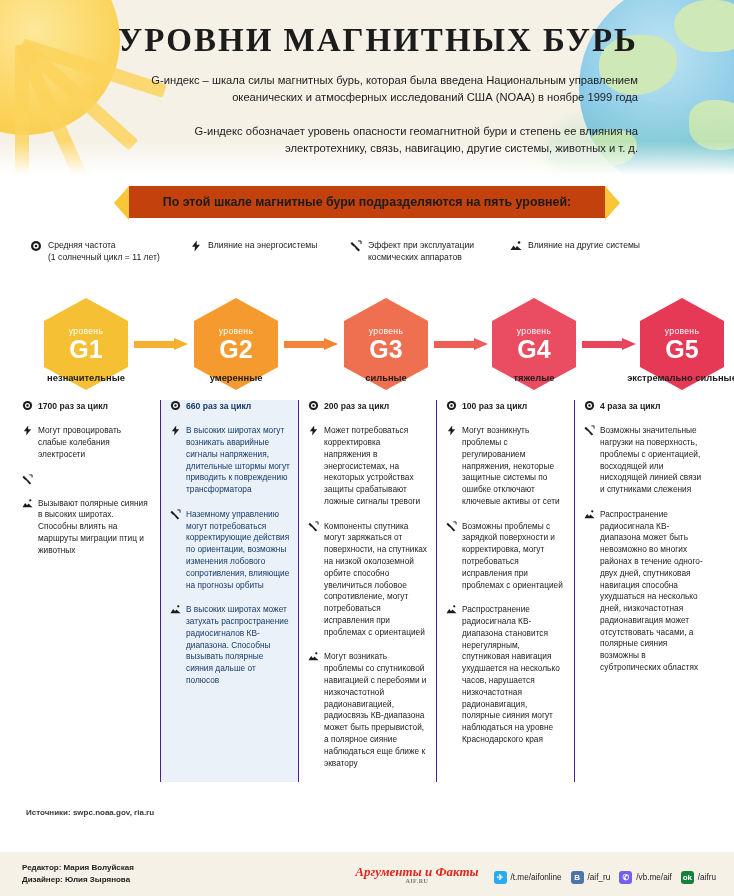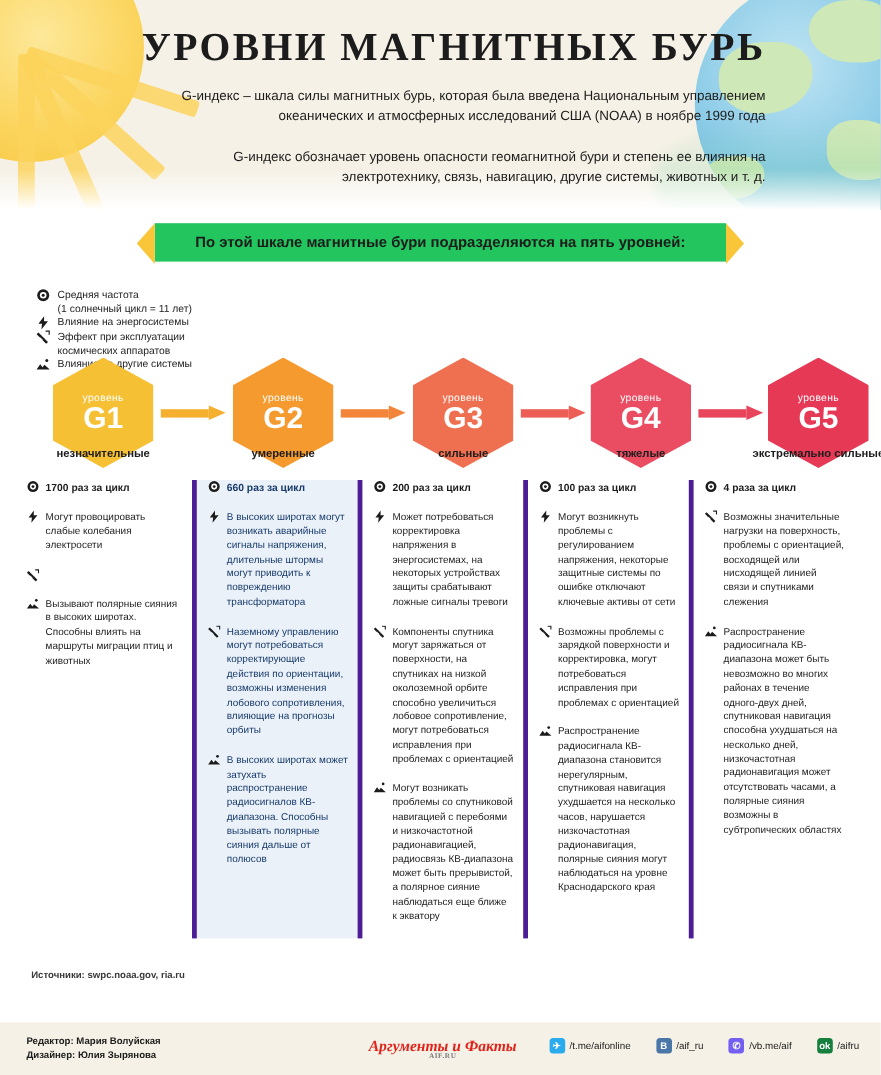--- a/index.html
+++ b/index.html
@@ -100,21 +100,21 @@
   
   .ribbon-wrap {
     position: absolute;
     left: 0; top: 186px;
     width: 734px;
     display: flex;
     justify-content: center;
   }
   .ribbon {
     position: relative;
-    background: #22c55e;
+    background: #c2410c;
     color: #1c1c1c;
     font-size: 12.4px;
     font-weight: bold;
     padding: 9px 34px;
     text-align: center;
   }
   .ribbon:before, .ribbon:after {
     content: "";
     position: absolute; top: 0;
     width: 0; height: 0;
@@ -124,21 +124,20 @@
   .ribbon:before { left: -15px; border-right: 15px solid #f9c63a; }
   .ribbon:after  { right: -15px; border-left: 15px solid #f9c63a; }
 
   
   .legend {
     position: absolute;
     left: 30px; top: 240px;
     width: 678px;
     display: flex;
     justify-content: flex-start;
-    flex-direction: column;
   }
   .legend-item { display: flex; align-items: flex-start; gap: 6px; width: 160px; }
   .legend-item .txt { font-size: 8.6px; line-height: 1.35; color: #1c1c1c; }
 
   
   .ic { flex: 0 0 auto; display: inline-block; line-height: 0; }
   .ic svg { display: block; }
 
   
   .levels {
@@ -197,21 +196,21 @@
     left: 22px; top: 400px;
     width: 690px;
     display: flex;
     gap: 0;
   }
   .col {
     width: 138px;
     padding: 0 8px 0 0;
     position: relative;
   }
-  .col + .col { border-left: 4px solid #4c1d95; padding-left: 9px; }
+  .col + .col { border-left: 1px solid #4c1d95; padding-left: 9px; }
   .entry { display: flex; gap: 5px; margin-bottom: 13px; }
   .entry .txt { font-size: 8.3px; line-height: 1.42; color: #1c1c1c; }
   .freq .txt { font-weight: bold; font-size: 8.6px; }
   .col-2 .entry .txt { color: #173a6b; }
   .col-2 { background: #eaf1f8; padding-top: 0; }
 
   
   .source {
     position: absolute;
     left: 26px; top: 808px;
@@ -231,22 +230,22 @@
     margin-left: 22px;
     font-size: 8px;
     line-height: 1.5;
     color: #1c1c1c;
     font-weight: bold;
   }
   .socials {
     margin-left: auto;
     margin-right: 18px;
     display: flex;
-    align-items: flex-start;
-    gap: 21px;
+    align-items: flex-end;
+    gap: 9px;
   }
   .brand {
     font-family: "Liberation Serif", serif;
     font-style: italic;
     font-weight: bold;
     color: #e2231a;
     font-size: 13px;
     line-height: 1;
     text-align: center;
     margin-right: 6px;

